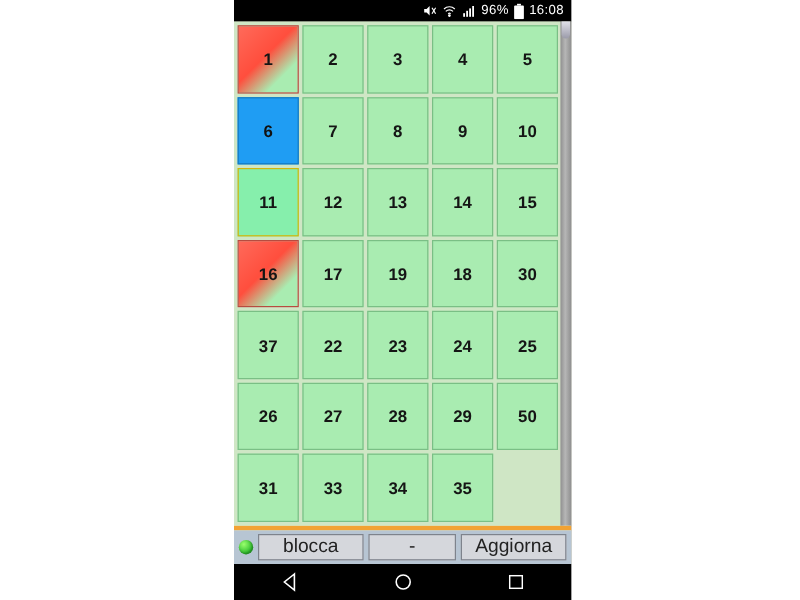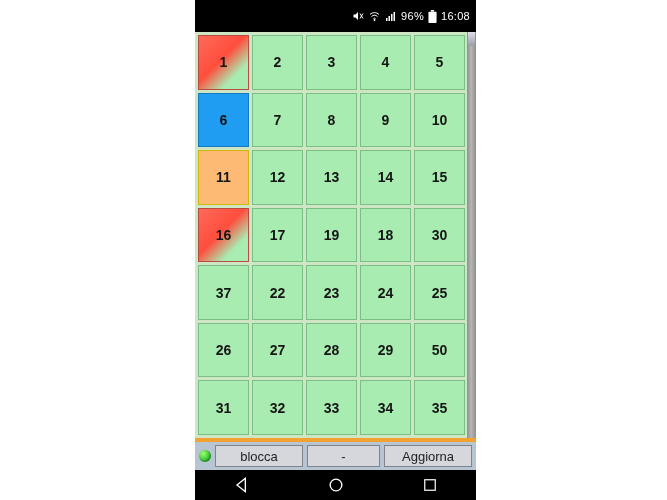--- a/index.html
+++ b/index.html
@@ -22,21 +22,21 @@
     top: 0;
     width: 281px;
     height: 500px;
     background: #000;
     display: flex;
     flex-direction: column;
   }
 
   
   .status-bar {
-    height: 32px;
+    height: 18px;
     background: #000;
     color: #fff;
     display: flex;
     align-items: center;
     justify-content: flex-end;
     padding: 0 6px;
     gap: 4px;
     font-size: 11px;
     font-weight: 500;
   }
@@ -96,21 +96,21 @@
   .cell.st-red {
     background: linear-gradient(135deg,#ff6a5a 0%,#ff4e3d 45%,#a9ecb1 75%);
     border-color: #b74c40;
   }
   .cell.st-blue {
     background: #1f9df3;
     border-color: #157ac0;
     color: #111;
   }
   .cell.st-yellow {
-    background: #fdba74;
+    background: #86efac;
     border-color: #d1b60c;
   }
 
   
   .divider {
     height: 4px;
     background: #f2a233;
   }
   .toolbar {
     height: 28px;
@@ -126,21 +126,21 @@
     border-radius: 50%;
     background: radial-gradient(circle at 35% 30%, #9aff6d, #2fbe2f 65%);
     box-shadow: inset -1px -1px 2px rgba(0,0,0,.3);
     flex: none;
   }
   .tbtn {
     flex: 1;
     height: 22px;
     background: #d5d7dc;
     border: 1px solid #7e838c;
-    font-size: 13px;
+    font-size: 16px;
     color: #222;
     display: flex;
     align-items: center;
     justify-content: center;
     box-sizing: border-box;
   }
   .tbtn.mid { flex: 0.8; }
 
   
   .navbar {
@@ -219,21 +219,20 @@
             <div class="cell">22</div>
             <div class="cell">23</div>
             <div class="cell">24</div>
             <div class="cell">25</div>
             <div class="cell">26</div>
             <div class="cell">27</div>
             <div class="cell">28</div>
             <div class="cell">29</div>
             <div class="cell">50</div>
             <div class="cell">31</div>
-            <div class="cell">32</div>
             <div class="cell">33</div>
             <div class="cell">34</div>
             <div class="cell">35</div>
           </div>
         <div class="scroll-gutter">
           <div class="scroll-thumb"></div>
         </div>
       </div>
 
       <div class="divider"></div>

